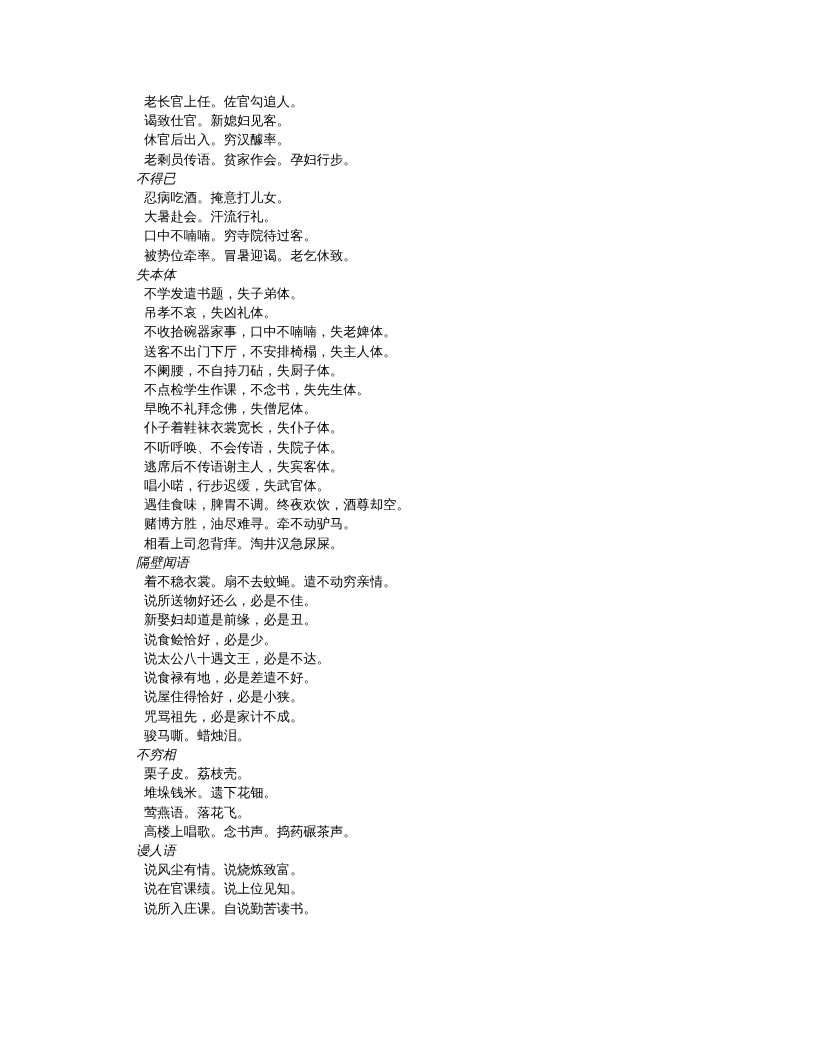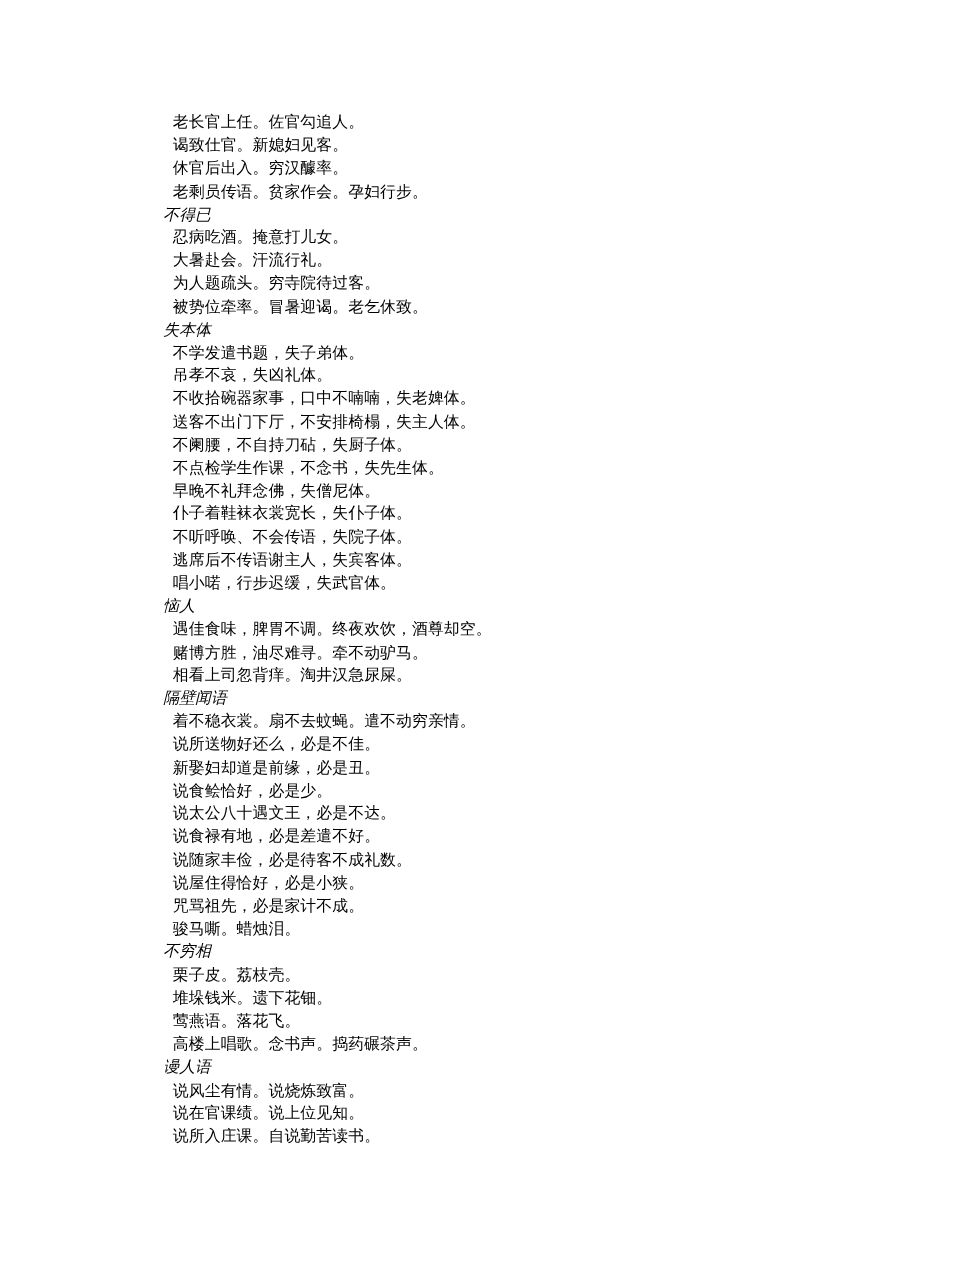--- a/index.html
+++ b/index.html
@@ -41,46 +41,44 @@
 
 <div class="page">
   <div class="doc-body" id="doc-body">
       <div class="line">老长官上任。佐官勾追人。</div>
       <div class="line">谒致仕官。新媳妇见客。</div>
       <div class="line">休官后出入。穷汉醵率。</div>
       <div class="line">老剩员传语。贫家作会。孕妇行步。</div>
       <div class="line heading">不得已</div>
       <div class="line">忍病吃酒。掩意打儿女。</div>
       <div class="line">大暑赴会。汗流行礼。</div>
-      <div class="line">为人题疏头。穷寺院待过客。</div>
+      <div class="line">口中不喃喃。穷寺院待过客。</div>
       <div class="line">被势位牵率。冒暑迎谒。老乞休致。</div>
       <div class="line heading">失本体</div>
       <div class="line">不学发遣书题，失子弟体。</div>
       <div class="line">吊孝不哀，失凶礼体。</div>
       <div class="line">不收拾碗器家事，口中不喃喃，失老婢体。</div>
       <div class="line">送客不出门下厅，不安排椅榻，失主人体。</div>
       <div class="line">不阑腰，不自持刀砧，失厨子体。</div>
       <div class="line">不点检学生作课，不念书，失先生体。</div>
       <div class="line">早晚不礼拜念佛，失僧尼体。</div>
       <div class="line">仆子着鞋袜衣裳宽长，失仆子体。</div>
       <div class="line">不听呼唤、不会传语，失院子体。</div>
       <div class="line">逃席后不传语谢主人，失宾客体。</div>
       <div class="line">唱小喏，行步迟缓，失武官体。</div>
-      <div class="line heading">恼人</div>
       <div class="line">遇佳食味，脾胃不调。终夜欢饮，酒尊却空。</div>
       <div class="line">赌博方胜，油尽难寻。牵不动驴马。</div>
       <div class="line">相看上司忽背痒。淘井汉急尿屎。</div>
       <div class="line heading">隔壁闻语</div>
       <div class="line">着不稳衣裳。扇不去蚊蝇。遣不动穷亲情。</div>
       <div class="line">说所送物好还么，必是不佳。</div>
       <div class="line">新娶妇却道是前缘，必是丑。</div>
       <div class="line">说食鲙恰好，必是少。</div>
       <div class="line">说太公八十遇文王，必是不达。</div>
       <div class="line">说食禄有地，必是差遣不好。</div>
-      <div class="line">说随家丰俭，必是待客不成礼数。</div>
       <div class="line">说屋住得恰好，必是小狭。</div>
       <div class="line">咒骂祖先，必是家计不成。</div>
       <div class="line">骏马嘶。蜡烛泪。</div>
       <div class="line heading">不穷相</div>
       <div class="line">栗子皮。荔枝壳。</div>
       <div class="line">堆垛钱米。遗下花钿。</div>
       <div class="line">莺燕语。落花飞。</div>
       <div class="line">高楼上唱歌。念书声。捣药碾茶声。</div>
       <div class="line heading">谩人语</div>
       <div class="line">说风尘有情。说烧炼致富。</div>

